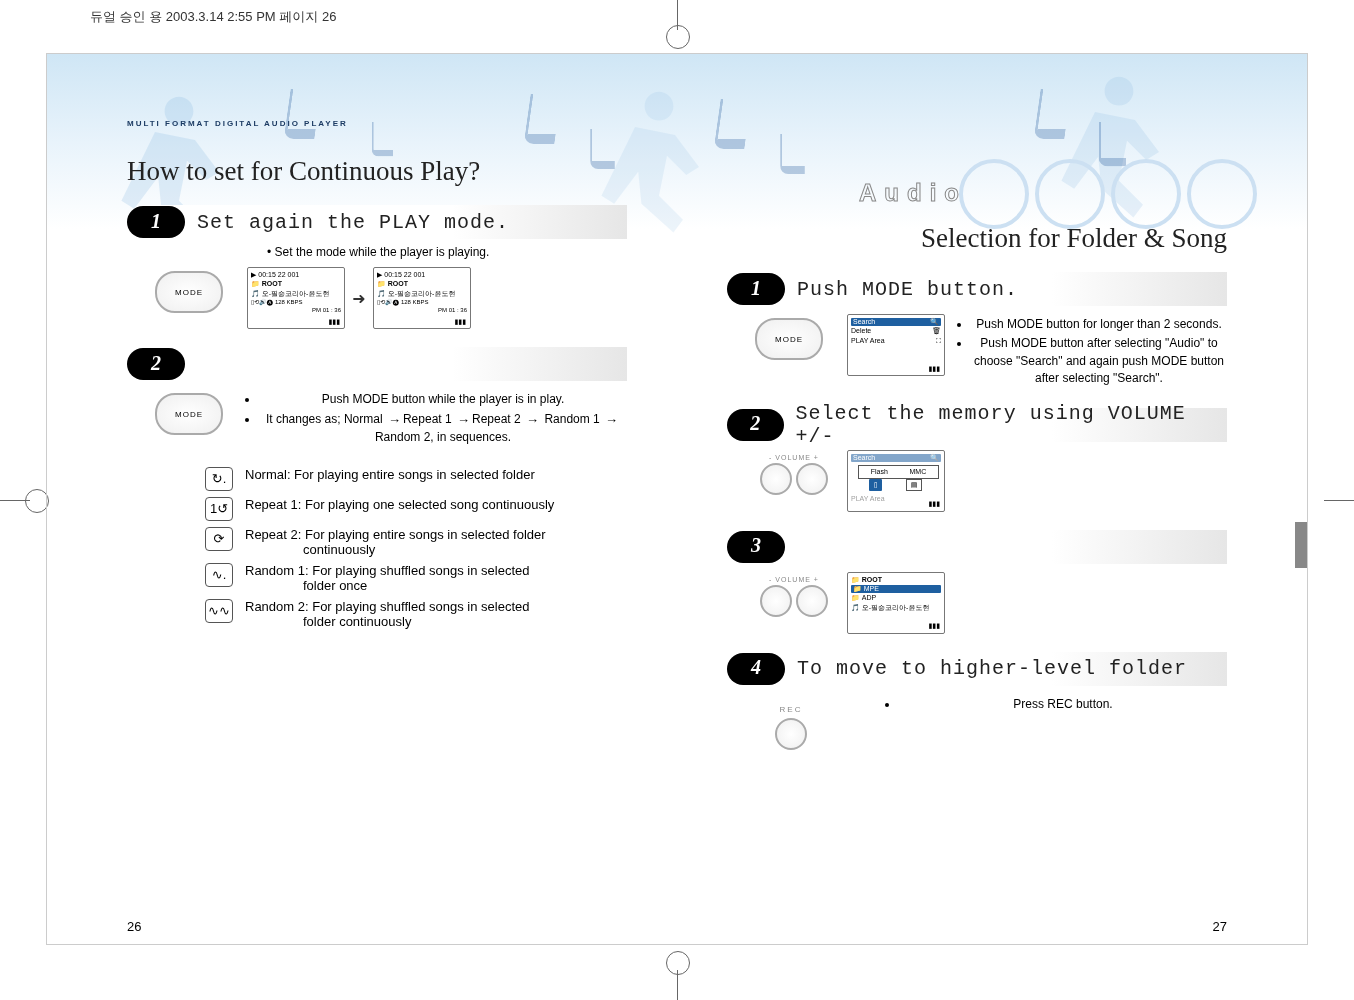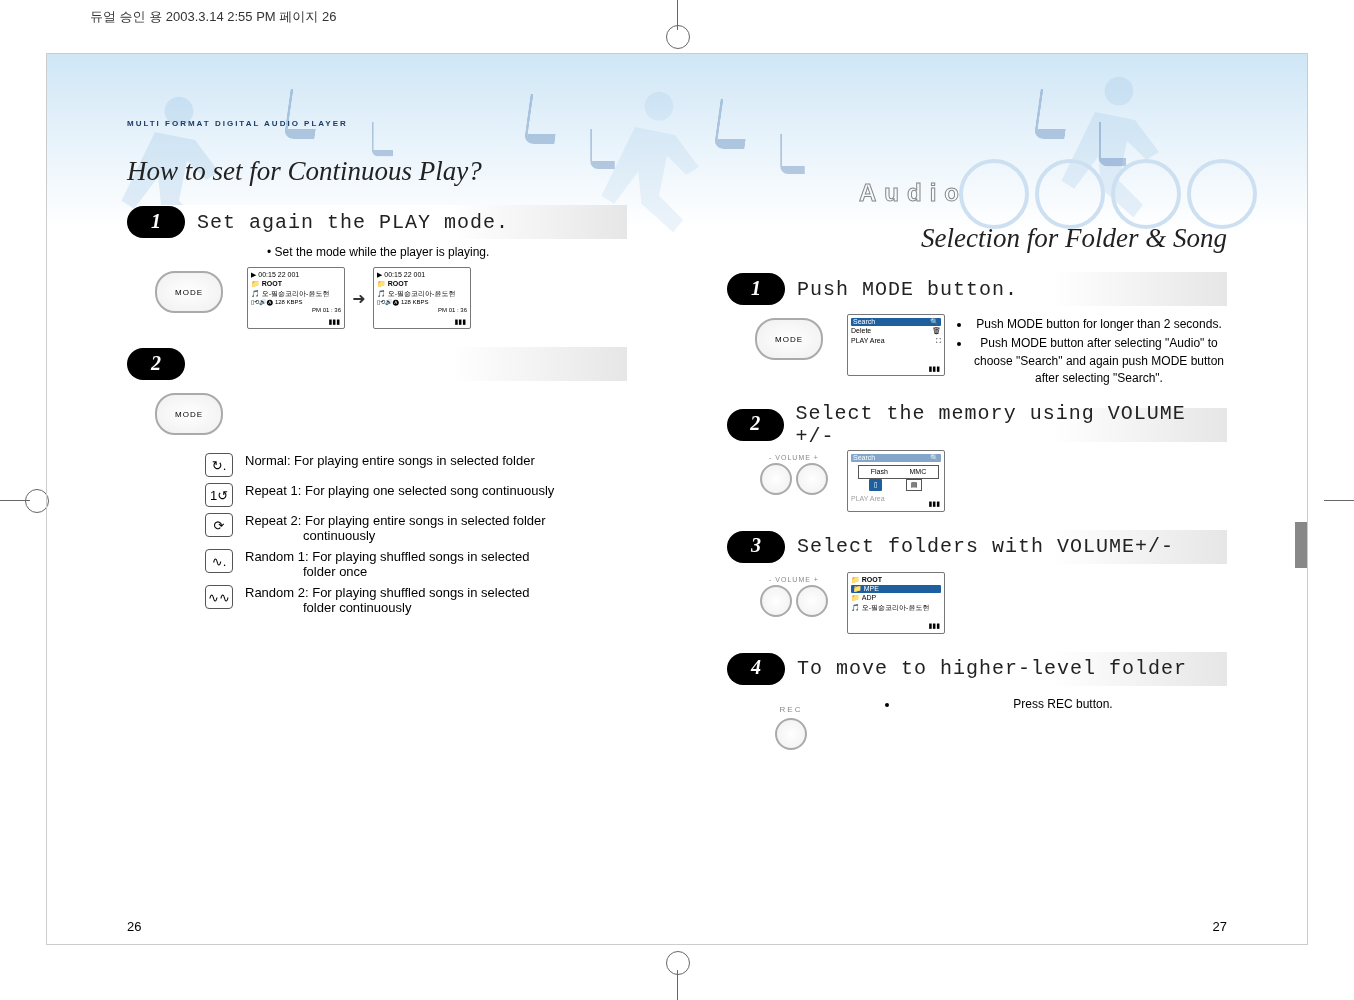--- a/index.html
+++ b/index.html
@@ -159,21 +159,20 @@
     border: 4px solid #cce0f2;
     border-radius: 50%;
     margin-left: 6px;
   }
 
   .content { position: relative; z-index: 2; margin-top: 20px; }
   .page.right .content { margin-top: 150px; }
 
   h1.title {
     font-family: "Times New Roman", serif;
-    font-style: italic;
     font-weight: normal;
     font-size: 27px;
     margin: 28px 0 18px;
     color: #222;
   }
   .page.right h1.title { text-align: right; }
 
   .step-head {
     display: flex;
     align-items: center;
@@ -402,20 +401,26 @@
         </div>
       </div>
 
       <div class="step-head">
         <div class="step-num">2</div>
       </div>
       <div class="step-body">
         <div class="col-btn">
           <div class="mode-btn">MODE</div>
         </div>
+        <div class="col-text">
+          <ul>
+            <li>Push MODE button while the player is in play.</li>
+            <li>It changes as; Normal <span class="arrow-inline">→</span>Repeat 1 <span class="arrow-inline">→</span>Repeat 2 <span class="arrow-inline">→</span> Random 1 <span class="arrow-inline">→</span>Random 2, in sequences.</li>
+          </ul>
+        </div>
       </div>
 
       <div class="mode-list">
         <div class="row">
             <div class="ico">↻.</div>
             <div class="txt">Normal: For playing entire songs in selected folder</div>
           </div>
         <div class="row">
             <div class="ico">1↺</div>
             <div class="txt">Repeat 1: For playing one selected song continuously</div>
@@ -524,21 +529,20 @@
             <div class="row" style="opacity:0.4;margin-top:32px">
                 <span>PLAY Area</span>
               </div>
             <div class="batt">▮▮▮</div>
           </div>
         </div>
       </div>
 
       <div class="step-head">
         <div class="step-num">3</div>
-        <div class="step-title">Select folders with VOLUME+/-</div>
       </div>
       <div class="step-body">
         <div class="col-btn">
           <div class="vol-btn">
             <span class="label">- VOLUME +</span>
             <div class="knob">
                 <div class="k"></div>
                 <div class="k"></div>
               </div>
           </div>

